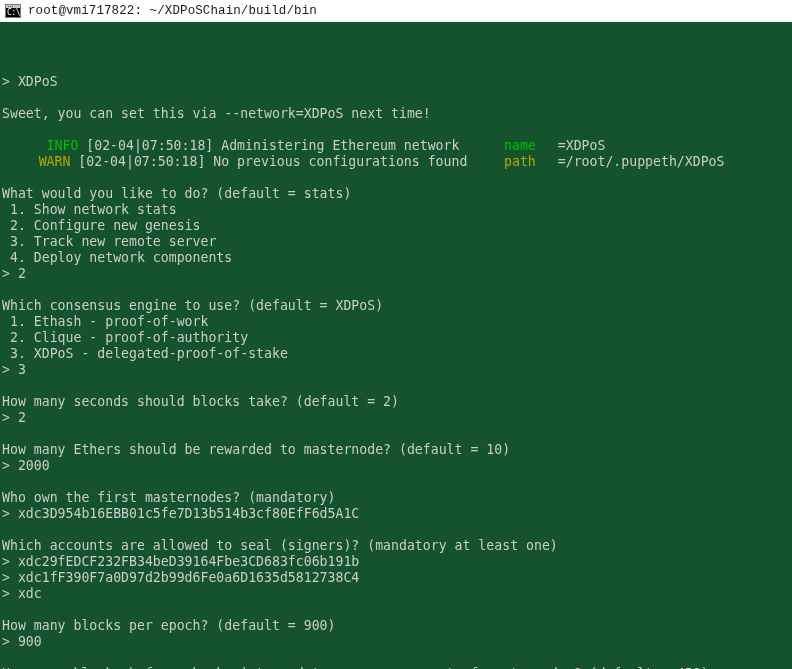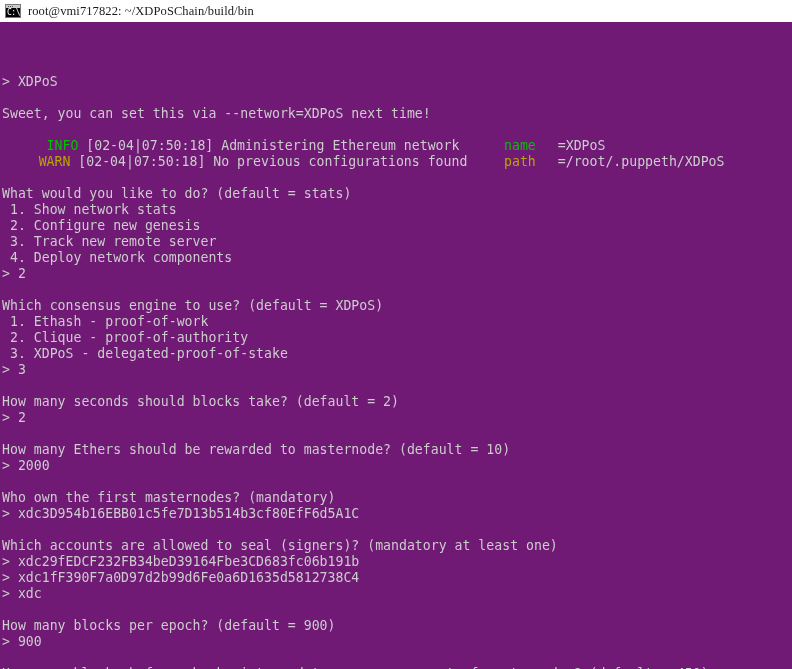--- a/index.html
+++ b/index.html
@@ -74,32 +74,32 @@
     left: 2px;
     top: 4px;
     font-family: "DejaVu Sans Mono", monospace;
     font-size: 8px;
     line-height: 9px;
     color: #ffffff;
     letter-spacing: -0.5px;
     white-space: nowrap;
   }
   #titlebar .tb-title {
-    font-family: Liberation Serif, serif;
+    font-family: Liberation Mono, monospace;
     font-size: 12.5px;
     line-height: 22px;
     color: #1a1a1a;
     white-space: nowrap;
     letter-spacing: 0.1px;
   }
 
   
   #console {
     flex: 1 1 auto;
-    background: #701a75;
+    background: #14532d;
     color: #cccccc;
     font-family: "DejaVu Sans Mono", monospace;
     font-size: 13.2px;
     line-height: 16px;
     padding: 4px 0 0 2px;
     box-sizing: border-box;
     overflow: hidden;
     white-space: pre;
   }
   .line {

